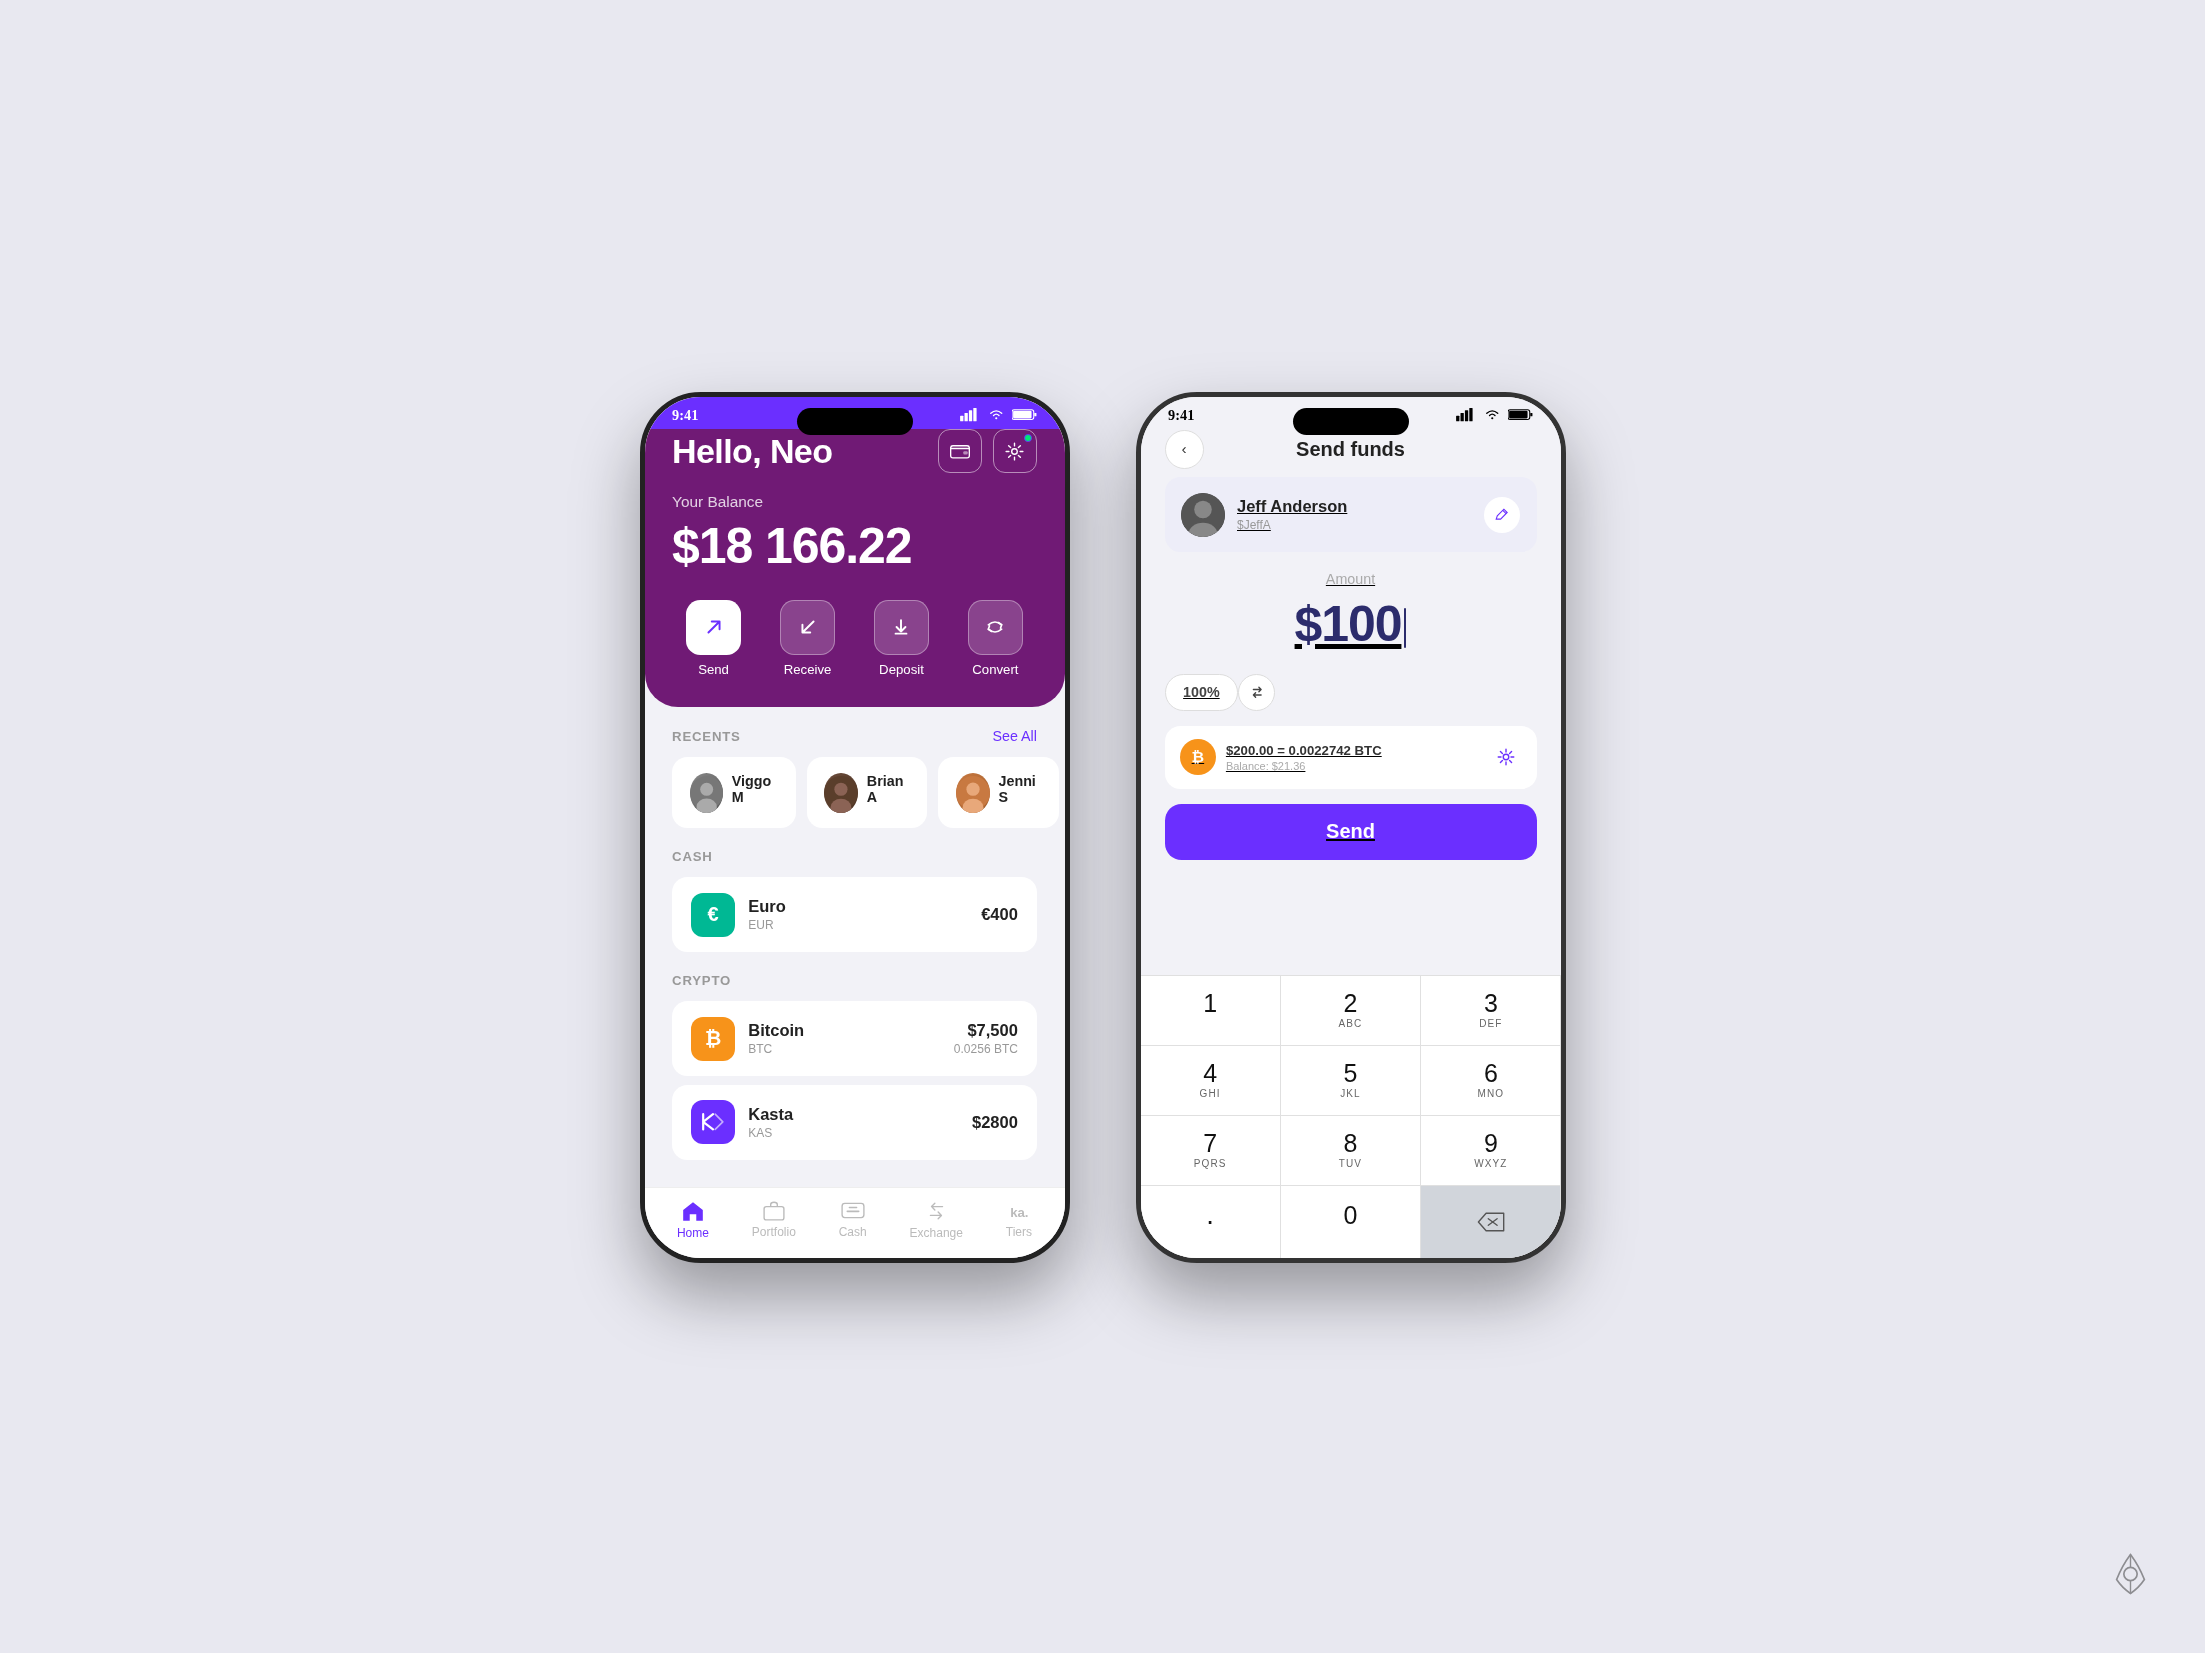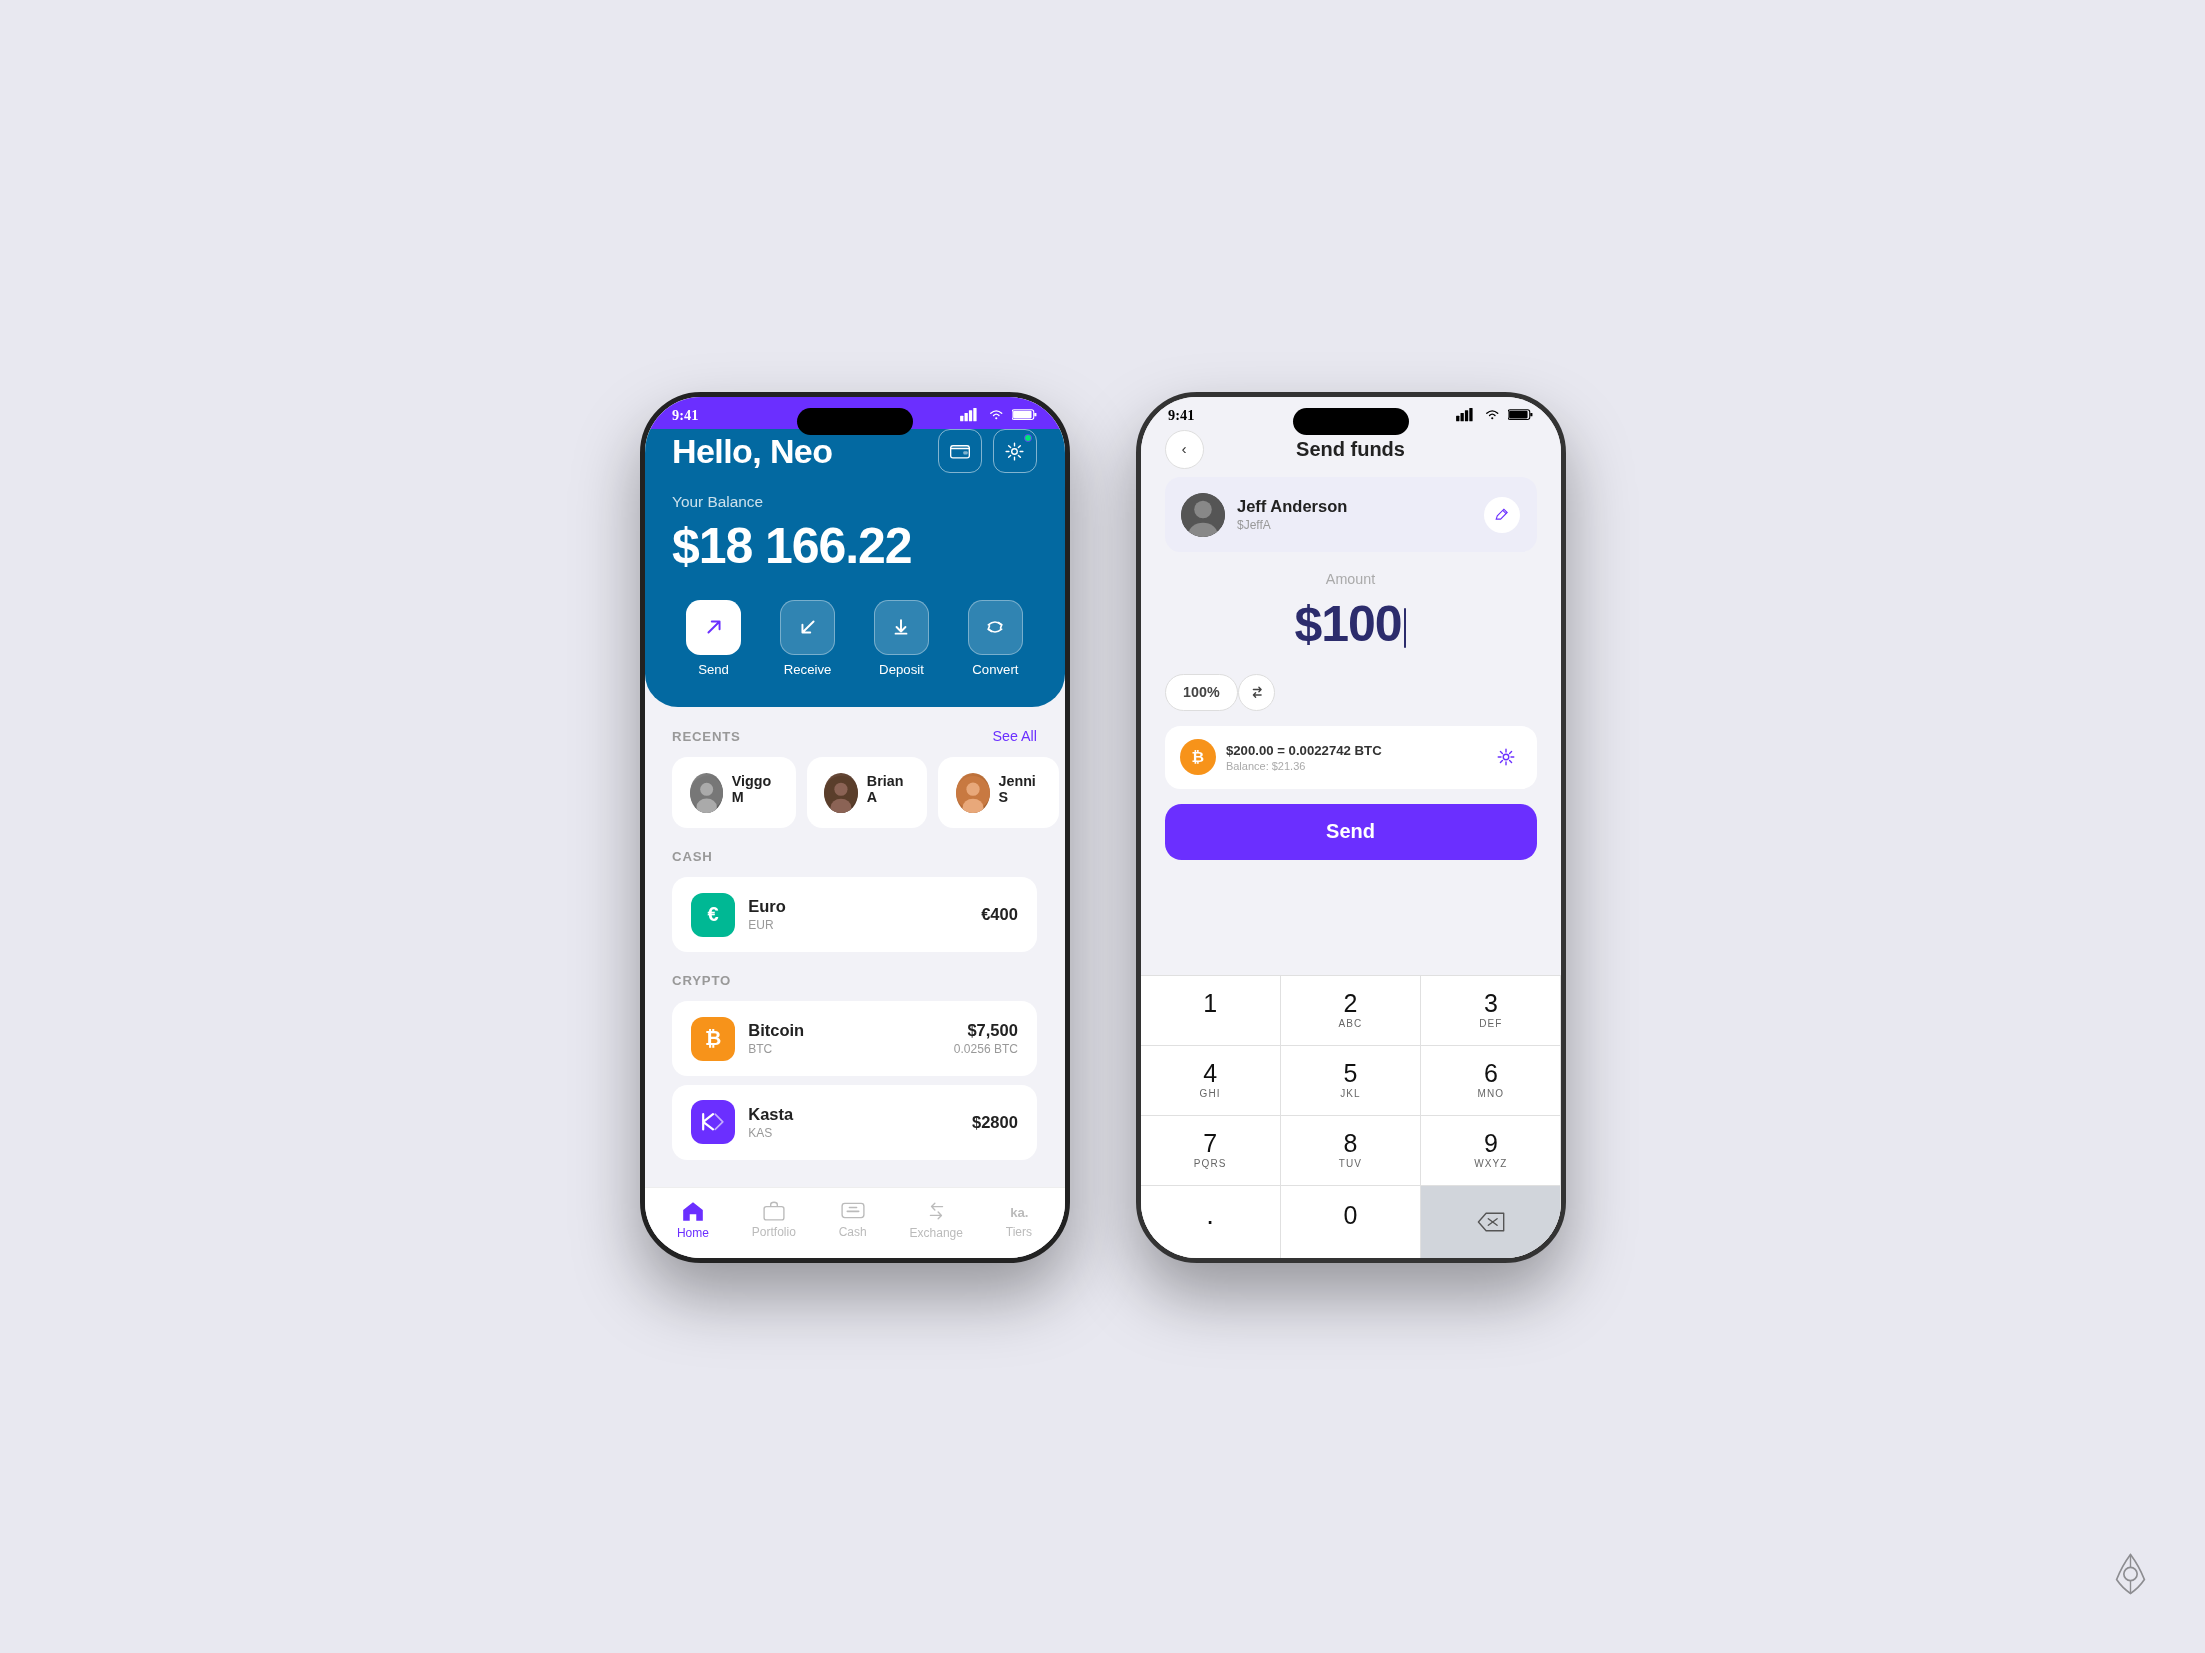--- a/index.html
+++ b/index.html
@@ -65,21 +65,21 @@
     
     .phone-screen-purple {
       height: 100%;
       background: #f2f2f7;
       display: flex;
       flex-direction: column;
       overflow: hidden;
     }
 
     .header-purple {
-      background: #0369a1;
+      background: #701a75;
       border-radius: 0 0 33px 33px;
       padding: 0 27.6px 30px;
     }
 
     .header-top {
       display: flex;
       justify-content: space-between;
       align-items: center;
       margin-bottom: 20px;
     }
@@ -332,20 +332,21 @@
       font-weight: 700;
       color: #222;
     }
 
     .sf-content {
       flex: 1;
       padding: 5.5px 24px 0;
       display: flex;
       flex-direction: column;
       overflow: hidden;
+      text-decoration: underline;
     }
 
     .recipient-card {
       background: #ededf8;
       border-radius: 15.4px;
       padding: 15.4px 16.5px;
       display: flex;
       align-items: center;
       gap: 12px;
       margin-bottom: 19px;

